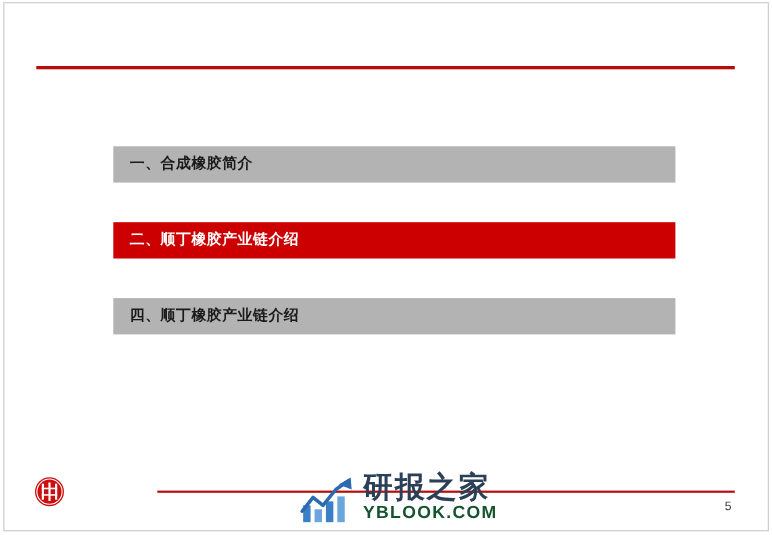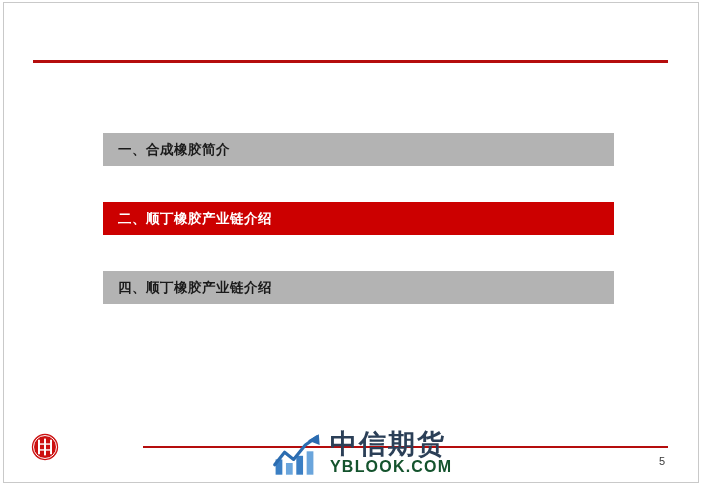--- a/index.html
+++ b/index.html
@@ -203,20 +203,20 @@
   <div id="watermark">
     <svg id="wm-icon" viewBox="0 0 120 100">
       <rect x="8" y="62" width="15" height="34" fill="#3b7fc4"></rect>
       <rect x="31" y="70" width="15" height="26" fill="#6aa5dc"></rect>
       <rect x="54" y="54" width="15" height="42" fill="#3b7fc4"></rect>
       <rect x="77" y="44" width="15" height="52" fill="#6aa5dc"></rect>
       <polyline points="6,74 28,46 48,62 74,30 100,12" fill="none" stroke="#2b6cb0" stroke-width="7" stroke-linejoin="round" stroke-linecap="round"></polyline>
       <polygon points="104,6 106,30 80,20" fill="#2b6cb0"></polygon>
     </svg>
     <div id="wm-text">
-      <span id="wm-cn">中信期货</span>
+      <span id="wm-cn">研报之家</span>
       <span id="wm-en">YBLOOK.COM</span>
     </div>
   </div>
 
   <div id="page-number">5</div>
 
 </div>
 
 </body></html>

